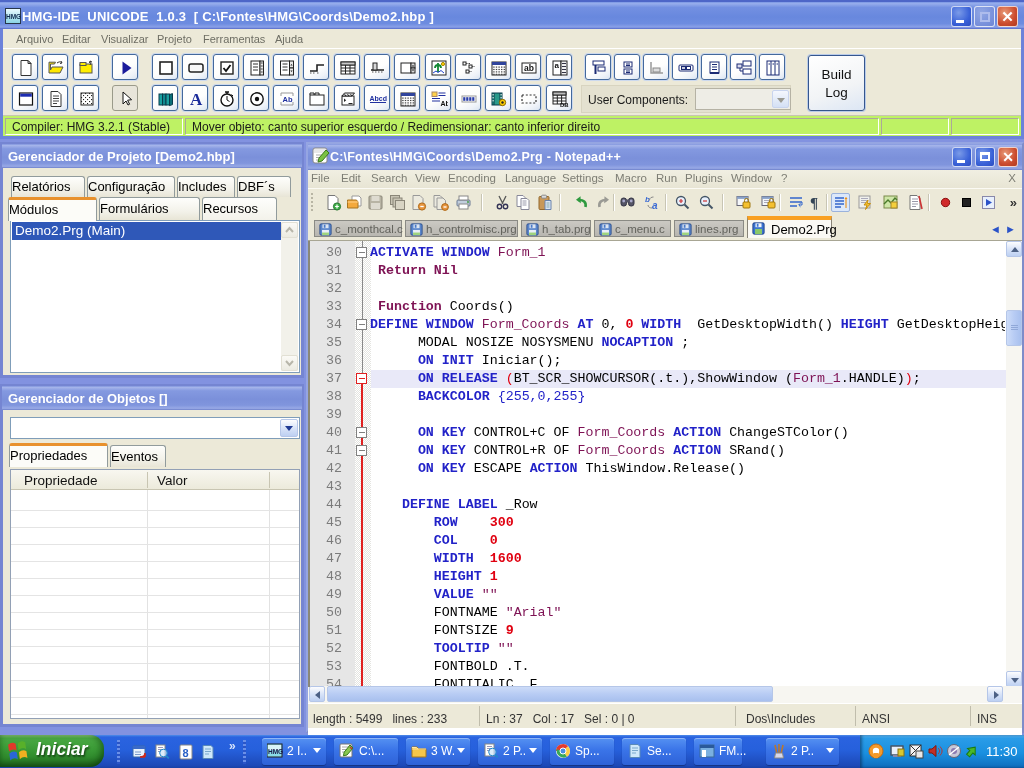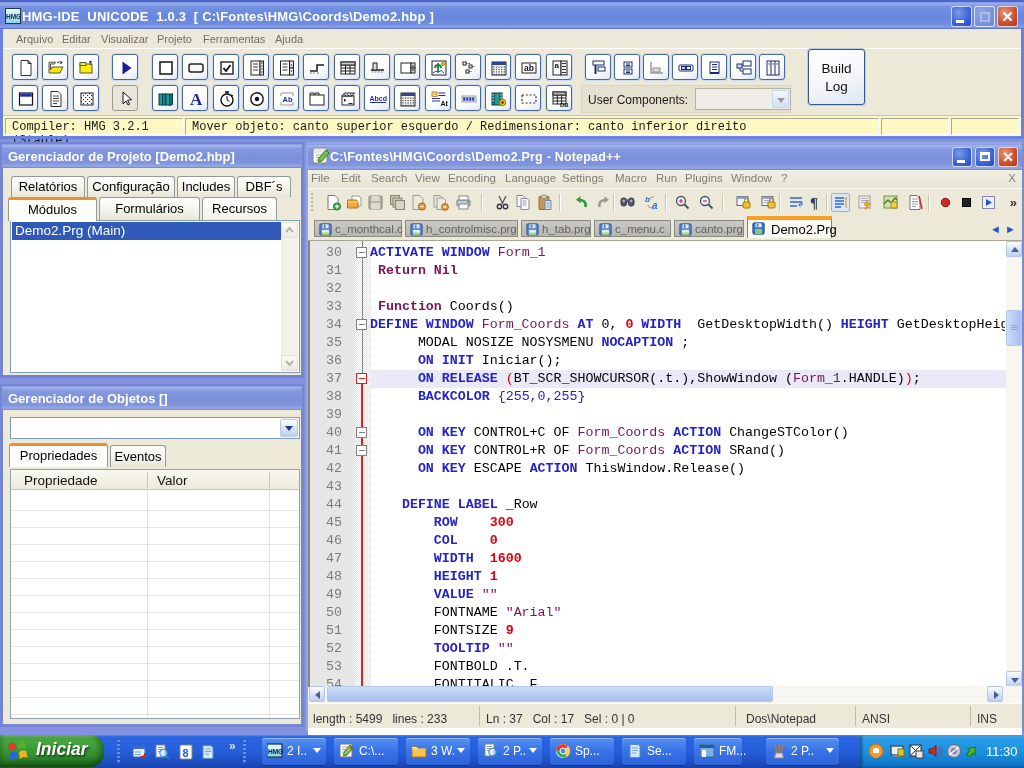--- a/index.html
+++ b/index.html
@@ -31,21 +31,21 @@
   background:linear-gradient(150deg,#ffffff 0%,#fefefd 55%,#eef2f8 82%,#dae4f2 100%);
   box-shadow:0 0 0 1px #ccd9ee; }
 .tbtn svg { position:absolute; left:4px; top:4px; }
 
 
 .panel { background:#ece9d8; border:3px solid #7585d2; }
 .ptitle { height:24px; padding-left:6px; display:flex; align-items:center; }
 
 .xtab { position:absolute; border:1px solid #919b9c; border-bottom:none; border-radius:3px 3px 0 0;
   background:linear-gradient(180deg,#fefefc 0%,#f3f2ea 60%,#e8e5d6 100%);
-  font-size:13px; color:#000; text-align:center; }
+  font-size:13px; color:#000; }
 .xtab-on { background:#fcfcf8; border-top:3px solid #e8912d; z-index:5; }
 
 
 #npp { left:306px; top:142px; width:718px; height:591px; background:#ece9d8;
   border:2px solid #95a5e2; border-right-color:#7e8cc9; border-bottom:3px solid #7e8cc9; }
 #npp-menu span { position:absolute; color:#7d7d74; font-size:11.5px; }
 .ntab { position:absolute; height:17px; background:linear-gradient(180deg,#cbc9c3,#b8b6b0);
   border:1px solid #8a8a84; font-size:11.5px; color:#62625c; }
 
 
@@ -464,24 +464,24 @@
           <text x="9" y="16.5" font-family="Liberation Sans" font-size="6" font-weight="bold" fill="#111">DB</text>
         </svg>
       </div>
     <div class="abs" style="left:578px; top:36px; width:210px; height:28px; border:1px solid #d8d4c0; background:#e4e1d0;"></div>
     <div class="abs" style="left:585px; top:44px; font-size:12px; color:#1a1a1a;">User Components:</div>
     <div class="abs" style="left:692px; top:39px; width:96px; height:22px; background:#eeede6; border:1px solid #b5b2a4;">
         <div class="abs" style="right:1px; top:1px; width:17px; height:18px; border:1px solid #c8d4ee; border-radius:2px; background:linear-gradient(180deg,#f4f7fd,#d4e0f4);">
           <div class="arr" style="left:4px; top:7px; border-left:4.5px solid transparent; border-right:4.5px solid transparent; border-top:5px solid #9a9a92;"></div>
         </div>
       </div>
-    <div class="abs" style="left:805px; top:0; width:57px; height:56px; border:1px solid #35568e; border-radius:3px; background:linear-gradient(160deg,#ffffff,#f2f4f6 60%,#dce6f4); box-shadow:0 0 0 1px #b9cbe8; text-align:center; font-size:13.5px; color:#111; padding-top:10px; line-height:18px;">Build<br>Log</div>
-  </div>
-
-  <div class="abs" style="left:0; top:115px; width:1018px; height:21px; background:#fef9c3; border-top:1px solid #c8c5b2;font-family:Liberation Mono, monospace;">
+    <div class="abs" style="left:805px; top:6px; width:57px; height:56px; border:1px solid #35568e; border-radius:3px; background:linear-gradient(160deg,#ffffff,#f2f4f6 60%,#dce6f4); box-shadow:0 0 0 1px #b9cbe8; text-align:center; font-size:13.5px; color:#111; padding-top:10px; line-height:18px;">Build<br>Log</div>
+  </div>
+
+  <div class="abs" style="left:0; top:115px; width:1018px; height:21px; background:#bef264; border-top:1px solid #c8c5b2;">
     <div class="abs" style="left:2px; top:2px; width:178px; height:17px; border:1px solid; border-color:#aca899 #fff #fff #aca899; font-size:12px; color:#1a1a1a; padding:1px 0 0 6px;">Compiler: HMG 3.2.1 (Stable)</div>
     <div class="abs" style="left:182px; top:2px; width:694px; height:17px; border:1px solid; border-color:#aca899 #fff #fff #aca899; font-size:12px; color:#1a1a1a; padding:1px 0 0 6px;">Mover objeto: canto superior esquerdo / Redimensionar: canto inferior direito</div>
     <div class="abs" style="left:878px; top:2px; width:68px; height:17px; border:1px solid; border-color:#aca899 #fff #fff #aca899;"></div>
     <div class="abs" style="left:948px; top:2px; width:68px; height:17px; border:1px solid; border-color:#aca899 #fff #fff #aca899;"></div>
   </div>
   <div class="abs" style="left:-3px; bottom:-0px; width:1024px; height:3px; background:#6c82da;"></div>
 </div>
 <div id="proj" class="abs panel" style="left:0; top:142px; width:304px; height:236px;">
   <div class="ptitle titlebar-inactive" style="margin:-1px -1px 0 -1px;">
     <span class="titletext" style="font-size:13px;">Gerenciador de Projeto [Demo2.hbp]</span>
@@ -825,21 +825,21 @@
         <span class="abs" style="left:20px; top:2px;">c_menu.c</span>
       </div>
     <div class="ntab" style="top:4px; left:366px; width:70px; white-space:nowrap;">
         <span class="abs" style="left:4px; top:2px;"><svg width="13" height="13" viewBox="0 0 15 15">
             <rect x="1" y="1" width="13" height="13" rx="1.5" fill="#5a86cc" stroke="#2a4a88"></rect>
             <rect x="4" y="1.5" width="7" height="4.5" fill="#dce4f0"></rect>
             <rect x="5.5" y="2" width="2" height="3.5" fill="#4a7ac8"></rect>
             <rect x="3.5" y="8" width="8" height="6" fill="#e8eef8"></rect>
             <rect x="3.5" y="11" width="8" height="3" fill="#9ed47e"></rect>
           </svg></span>
-        <span class="abs" style="left:20px; top:2px;">canto.prg</span>
+        <span class="abs" style="left:20px; top:2px;">lines.prg</span>
       </div>
     <div class="abs" style="left:439px; top:0px; width:85px; height:22px; background:#faf9f4; border:1px solid #888478; border-bottom:none; border-top:4px solid #f9a022; z-index:3; font-size:13px; color:#000; white-space:nowrap;">
         <span class="abs" style="left:4px; top:2px;"><svg width="13" height="13" viewBox="0 0 15 15">
             <rect x="1" y="1" width="13" height="13" rx="1.5" fill="#3a72d0" stroke="#1a3a80"></rect>
             <rect x="4" y="1.5" width="7" height="4.5" fill="#f0f4fa"></rect>
             <rect x="5.5" y="2" width="2" height="3.5" fill="#3a72d0"></rect>
             <rect x="3.5" y="8" width="8" height="6" fill="#8ac868"></rect>
           </svg></span>
         <span class="abs" style="left:23px; top:2px;">Demo2.Prg</span>
       </div>
@@ -946,21 +946,21 @@
     <div class="sb-btn" style="left:679px; top:0; width:16px; height:16px;">
         <div class="arr" style="left:6px; top:4px; border-top:4px solid transparent; border-bottom:4px solid transparent; border-left:5px solid #4d6185;"></div>
       </div>
   </div>
 
   <div class="abs" style="left:0; top:559px; width:714px; height:25px; background:#ece9d8; border-top:1px solid #fff; font-size:12px; color:#333;">
     <div class="abs" style="left:5px; top:8px;">length : 5499&nbsp;&nbsp;&nbsp;lines : 233</div>
     <div class="abs" style="left:171px; top:2px; width:1px; height:20px; background:#c0bdac;"></div>
     <div class="abs" style="left:178px; top:8px;">Ln : 37&nbsp;&nbsp;&nbsp;Col : 17&nbsp;&nbsp;&nbsp;Sel : 0 | 0</div>
     <div class="abs" style="left:427px; top:2px; width:1px; height:20px; background:#c0bdac;"></div>
-    <div class="abs" style="left:438px; top:8px;">Dos\Notepad</div>
+    <div class="abs" style="left:438px; top:8px;">Dos\Includes</div>
     <div class="abs" style="left:547px; top:2px; width:1px; height:20px; background:#c0bdac;"></div>
     <div class="abs" style="left:554px; top:8px;">ANSI</div>
     <div class="abs" style="left:662px; top:2px; width:1px; height:20px; background:#c0bdac;"></div>
     <div class="abs" style="left:669px; top:8px;">INS</div>
   </div>
 </div>
 <div id="taskbar" class="abs">
   <div class="abs" style="left:0; top:0; width:104px; height:32px; border-radius:0 14px 14px 0;
 background:linear-gradient(180deg,#8cc87a 0%,#4aaa44 10%,#3a9a36 45%,#2f8a2c 70%,#226820 100%);
 box-shadow:inset 0 -3px 6px rgba(0,40,0,.4), inset -4px 0 6px rgba(0,40,0,.3);">

